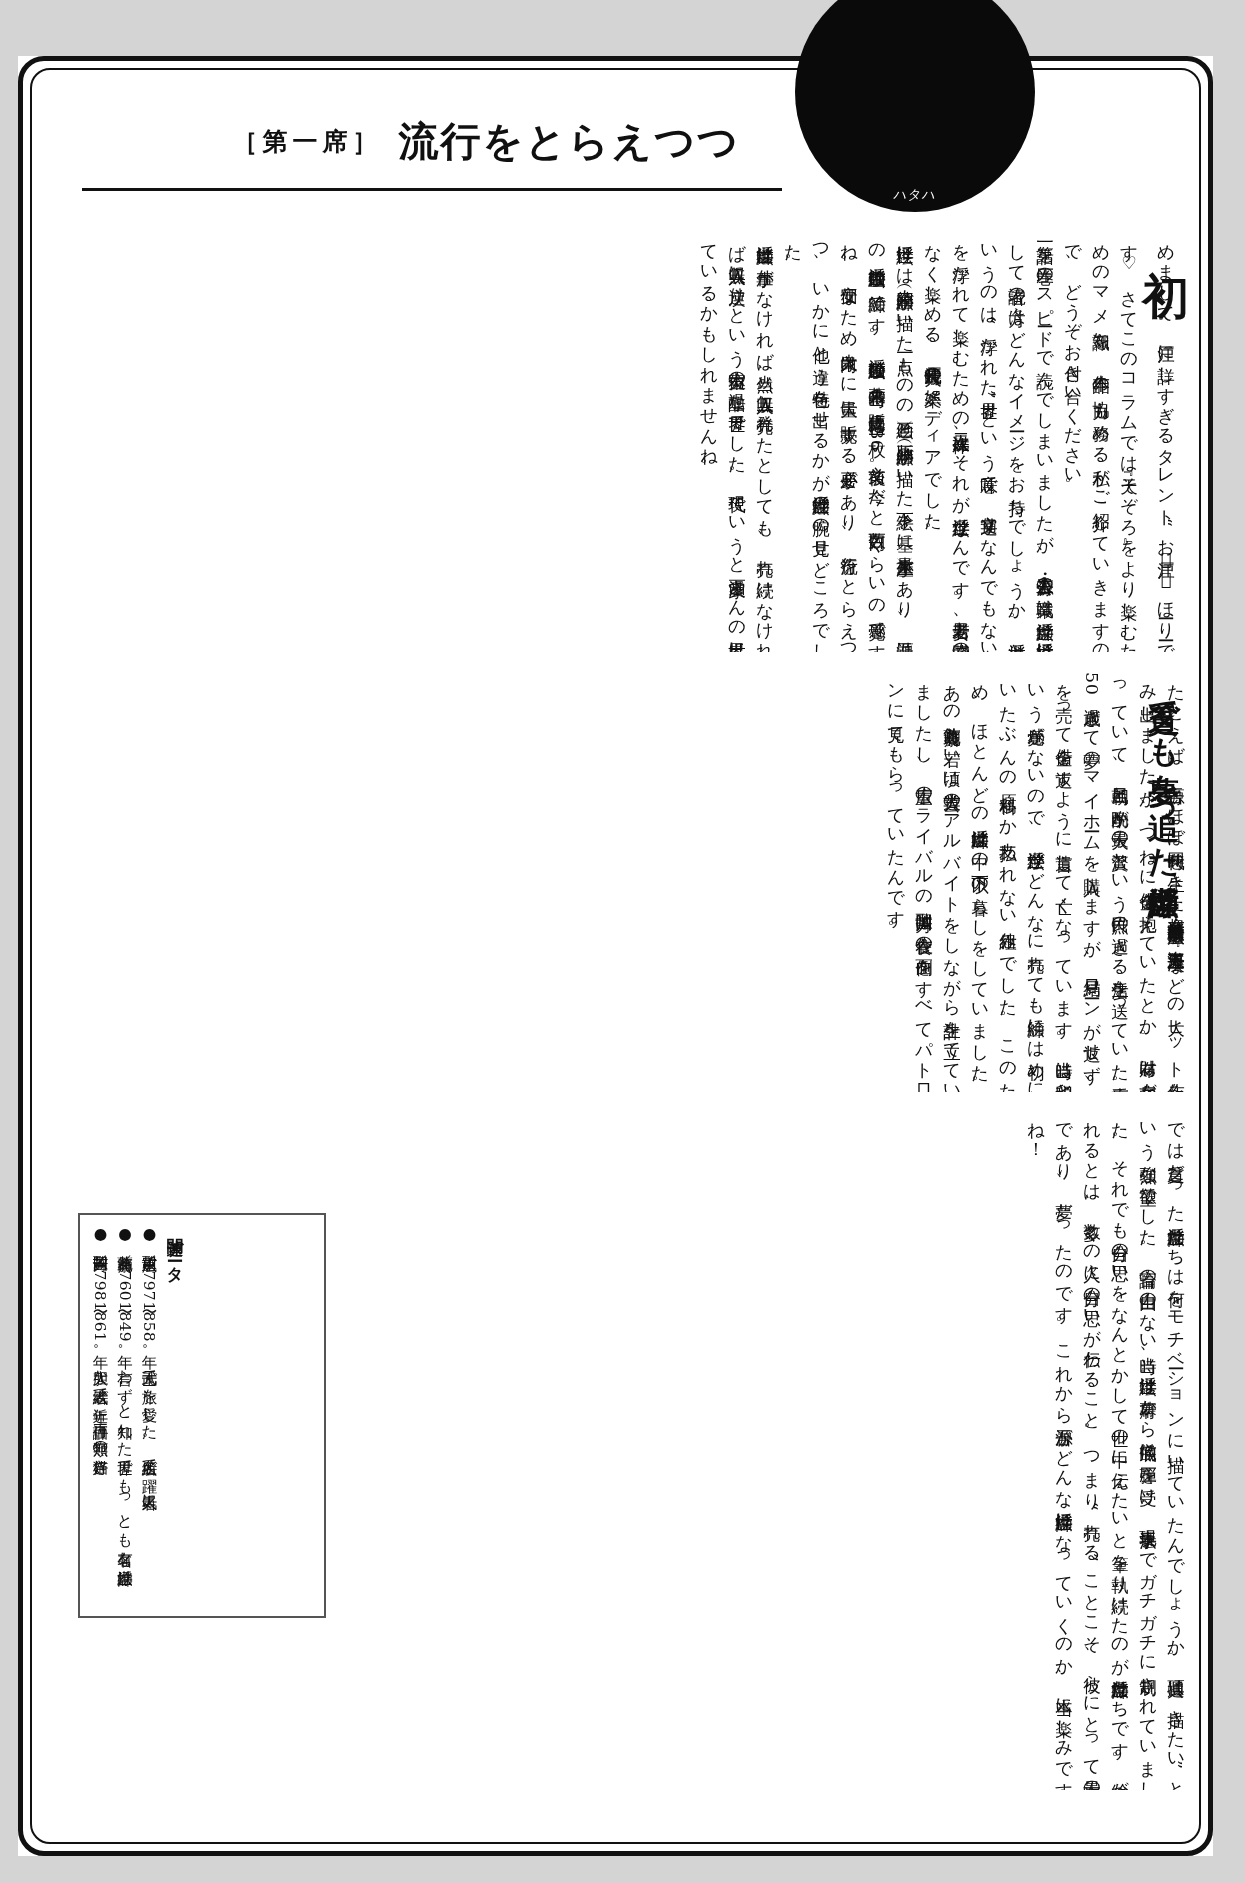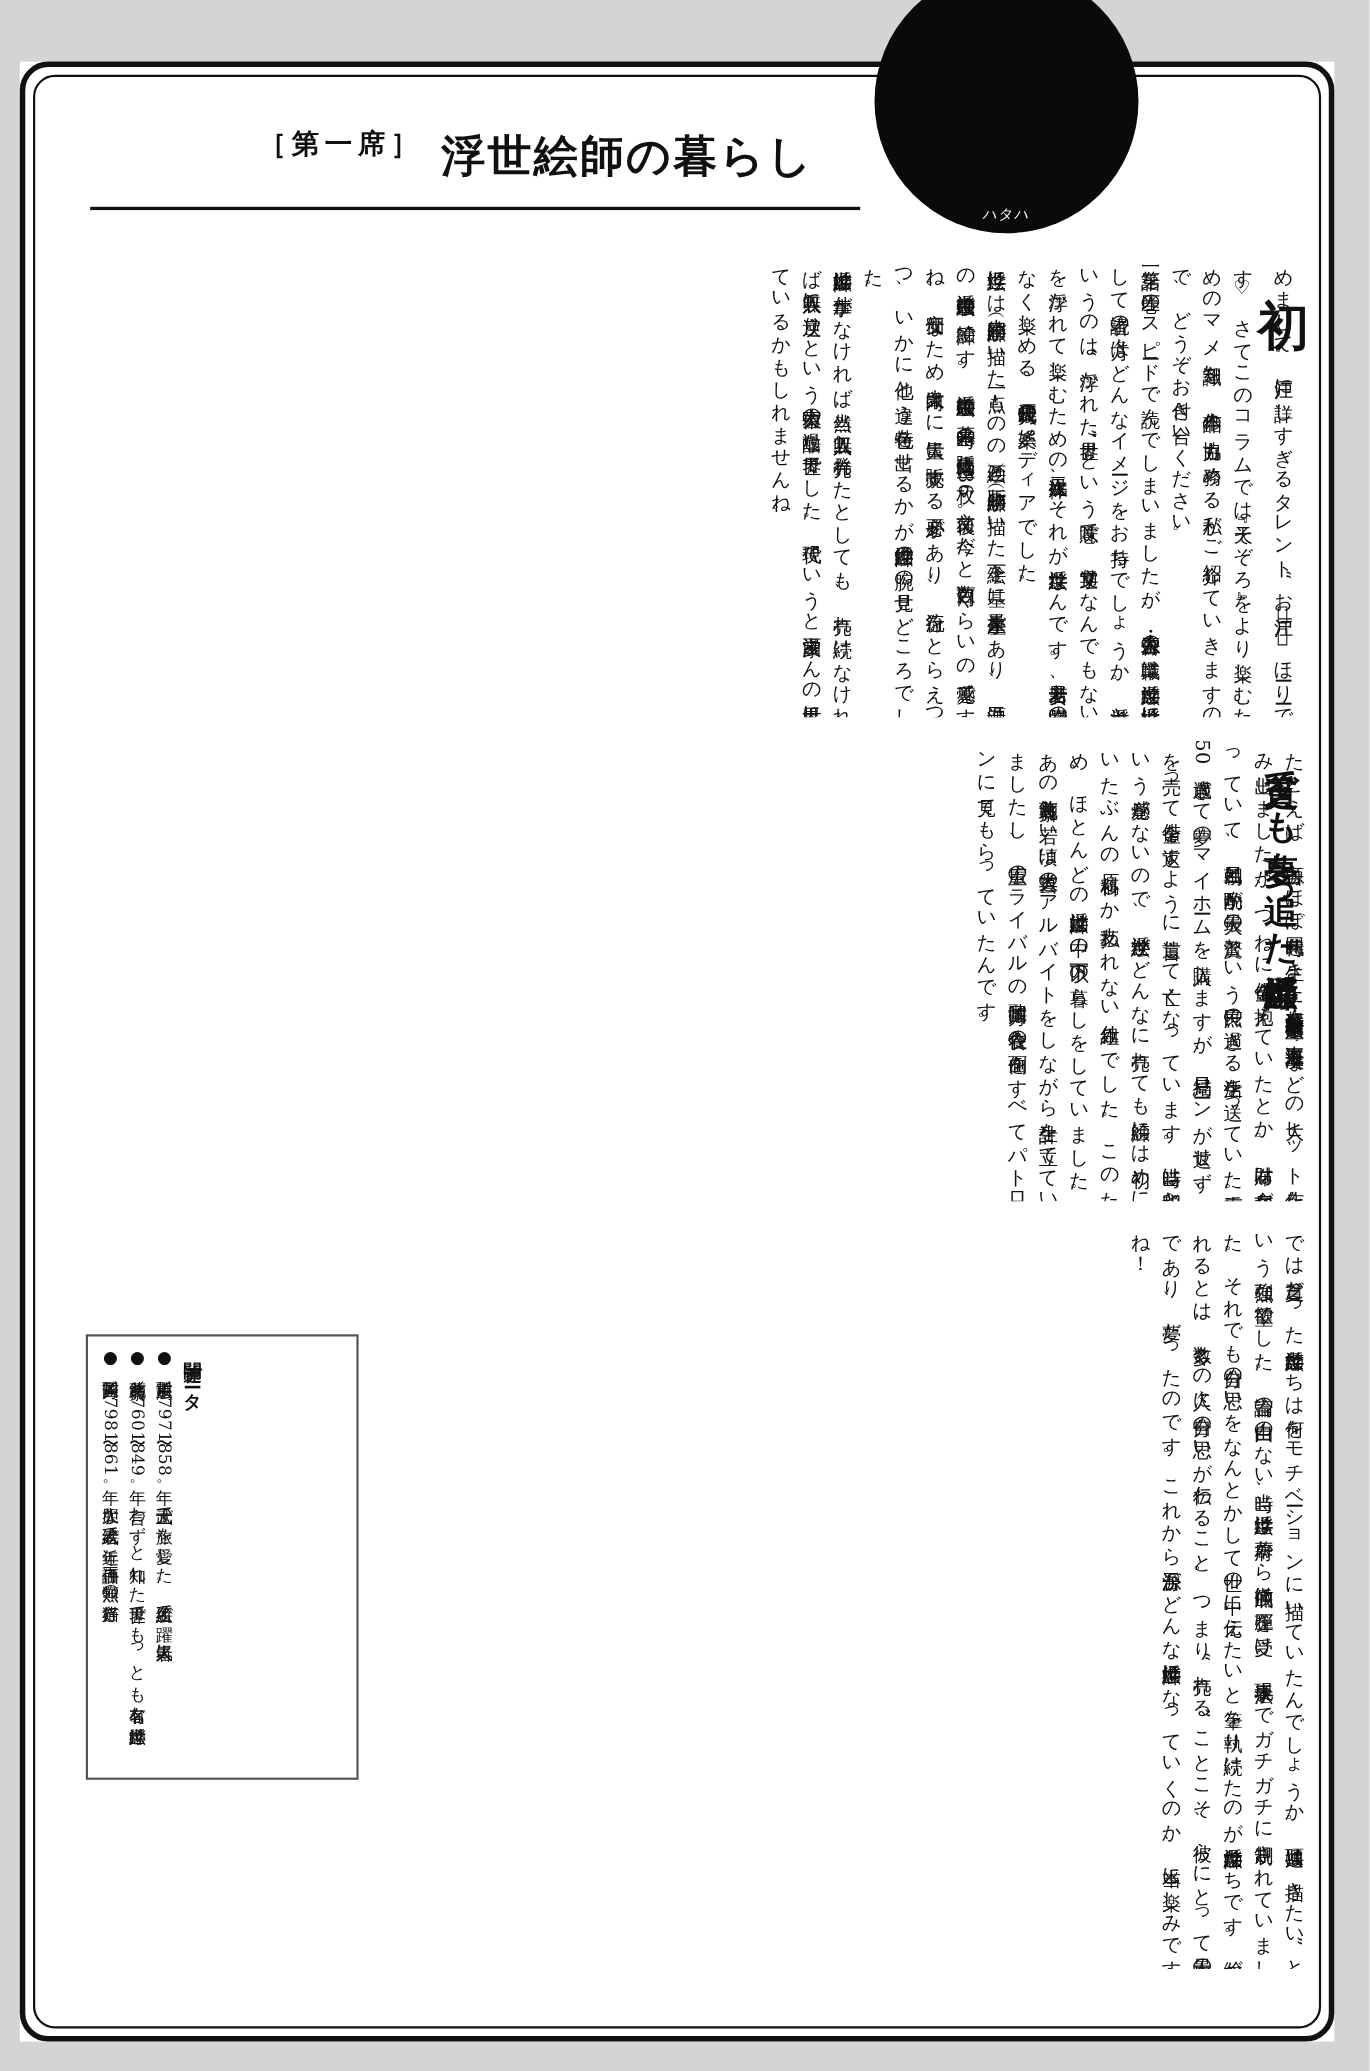--- a/index.html
+++ b/index.html
@@ -66,21 +66,21 @@
   }
   #chapter-title{
     position:absolute;
     right:440px;top:18px;
     white-space:nowrap;
     font-size:40px;
     font-weight:700;
     letter-spacing:2px;
     color:#101010;
     font-family:"DejaVu Serif",serif;
-    display:flex;align-items:flex-start;gap:16px;
+    display:flex;align-items:center;gap:16px;
   }
   #chapter-num{
     font-size:25px;
     font-weight:700;
     letter-spacing:5px;
   }
   #header-rule{
     position:absolute;
     left:22px;top:92px;
     width:700px;height:3px;
@@ -192,21 +192,21 @@
 <div id="frame-inner"></div>
 
 <div id="ink-blob"></div>
 <div id="blob-mark">ハタハ</div>
 
 <div id="header">
   <div id="chapter-title">
     <span id="chapter-num">
       <span>［</span><span>第一席</span><span>］</span>
     </span>
-    <span>浮世絵師の暮らし</span>
+    <span>流行をとらえつつ</span>
   </div>
   <div id="header-rule"></div>
 </div>
 
 <div id="block-top">
   <span class="dropcap">初</span><span>めまして。江戸に詳しすぎるタレント“お江戸ルﾞほーりーです♡ さてこのコラムでは『天そぞろ』をより楽しむためのマメ知識を、本作品の協力も務める私がご紹介していきますので、どうぞお付き合いください。</span><br>
   <span>第一話を圧巻のスピードで読んでしまいましたが、主人公・源吾の職業は浮世絵師。浮世絵に対して読者の方々はどんなイメージをお持ちでしょうか。浮世というのは“浮かれた世界”という意味で、文字通りなんでもない日常を浮かれて楽しむための二次元媒体、それが浮世絵なんです。老若男女、貴賤の別なく楽しめる、江戸時代最大の娯楽メディアでした。</span><br>
   <span>浮世絵には肉筆（絵師が描いた一点ものの絵画）と版画（絵師が描いた下絵を基に大量生産）があり、源吾は後者の浮世絵版画の絵師です。浮世絵版画の幕末当時の販売価格は一枚36文前後。今だと数百円くらいの感覚ですね。安価なため大衆向けに大量に販売する必要があり、流行をとらえつつ、いかに他と違う特色を出せるかが浮世絵師の腕の見せどころでした。</span><br>
   <span>浮世絵師は仕事がなければ当然、無収入。一発売れたとしても、売れ続けなければ無収入に逆戻りという実力本位の過酷な世界でした。現代でいうと漫画家さんの世界に一番似ているかもしれませんね。</span>
 </div>

